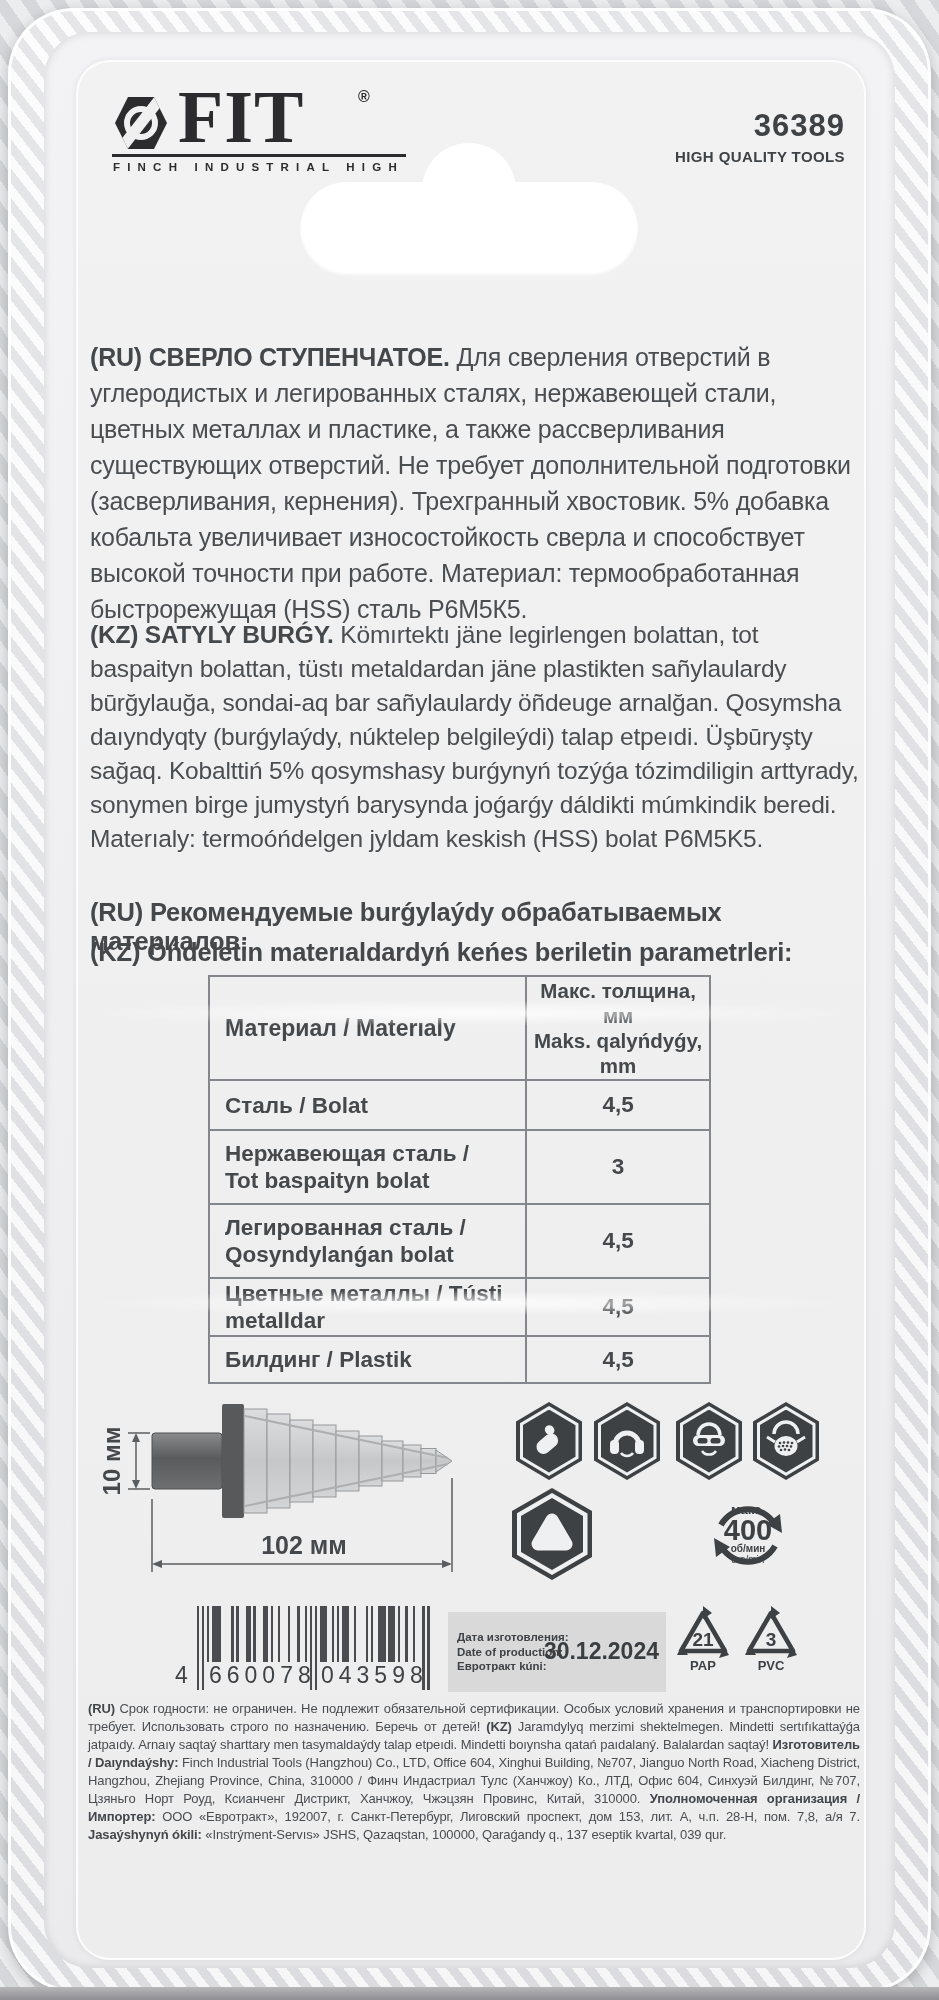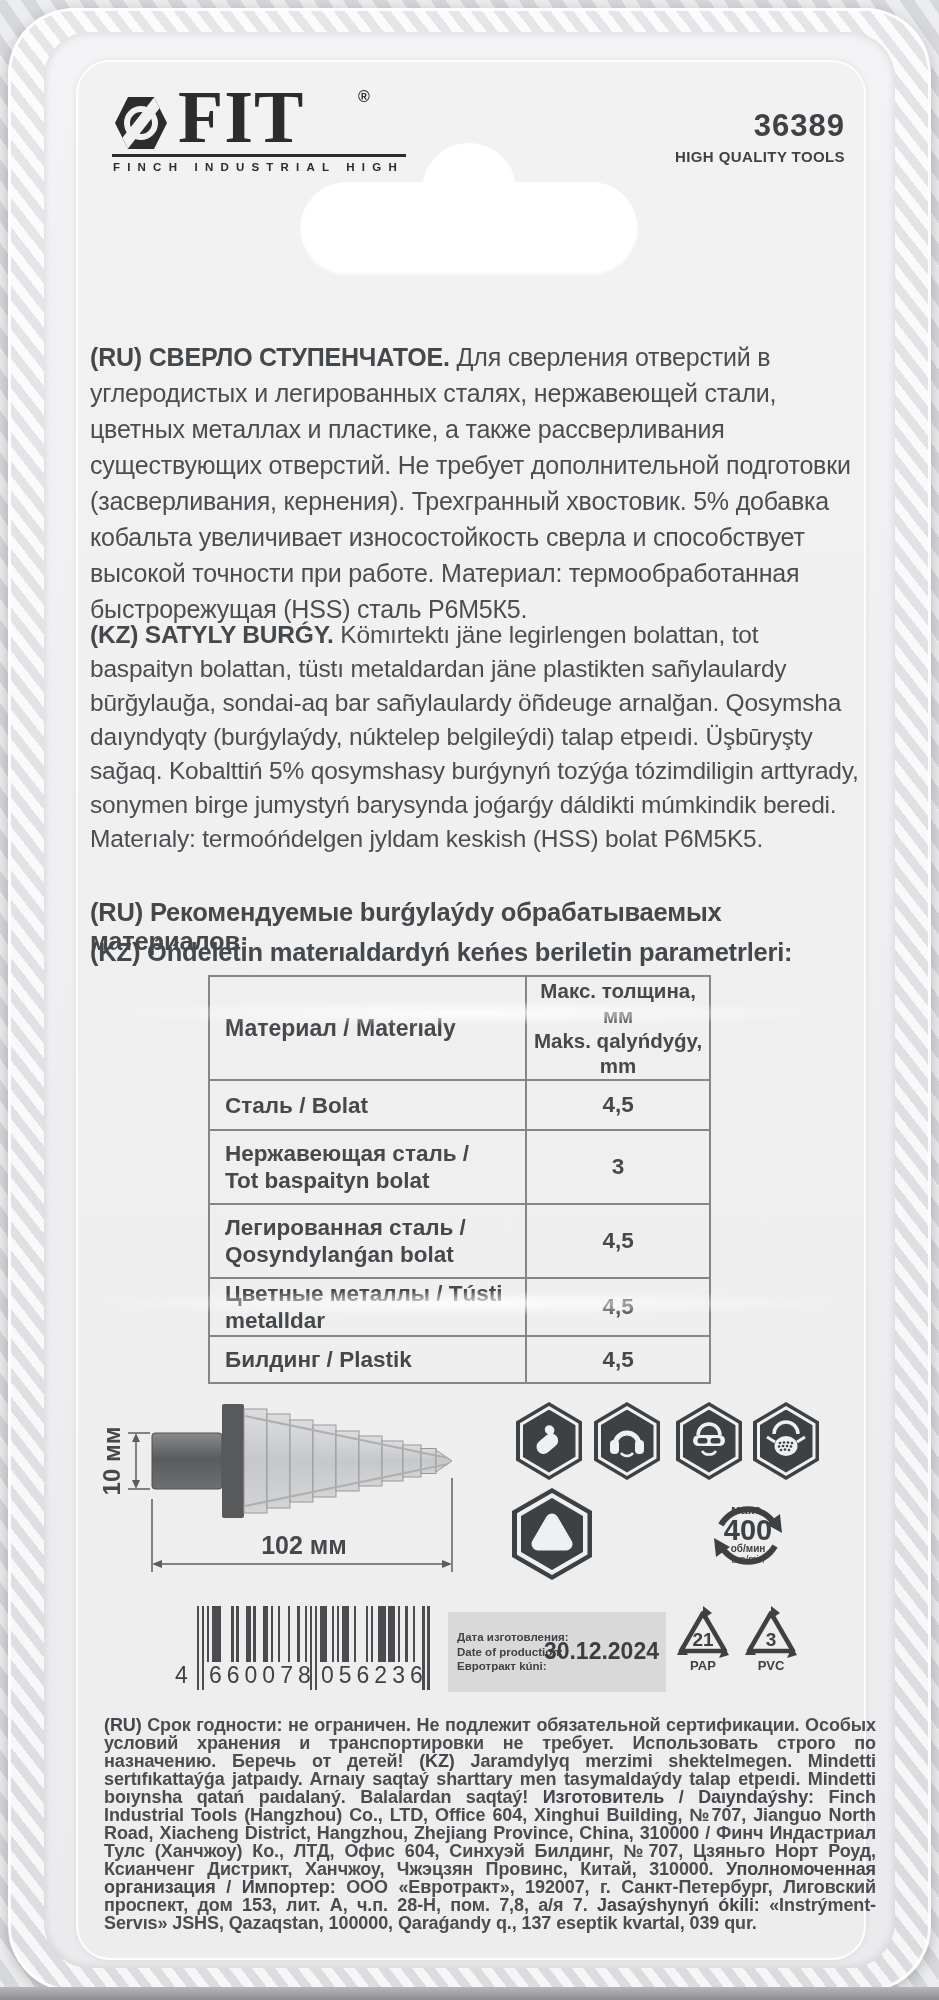--- a/index.html
+++ b/index.html
@@ -85,22 +85,22 @@
   .bc-g2{left:124px;top:56px;width:100px;text-align:center;letter-spacing:5px;}
 
   .datebox{position:absolute;left:448px;top:1612px;width:218px;height:80px;background:#d9d9da;}
   .datebox .labels{position:absolute;left:9px;top:18px;font-size:11.5px;font-weight:bold;line-height:14.5px;color:#3f4245;}
   .datebox .date{position:absolute;right:7px;top:26px;font-size:23px;font-weight:bold;color:#3b3e41;}
 
   .recycle{position:absolute;top:1604px;}
   #recycle-pap{left:672px;} #recycle-pvc{left:740px;}
 
   
-  .legal{position:absolute;left:88px;top:1700px;width:772px;font-size:18px;line-height:18px;
-    text-align:justify;color:#4a4d50;letter-spacing:-.1px;margin:16px;font-weight:bold;}
+  .legal{position:absolute;left:88px;top:1700px;width:772px;font-size:13px;line-height:18px;
+    text-align:justify;color:#4a4d50;letter-spacing:-.1px;margin:0;}
   .legal b{color:#43464a;}
 
   svg text{font-family:"Liberation Sans",sans-serif;}
 </style>
 </head>
 <body>
 
 <div class="page">
   <div class="rim"></div>
   <div class="rim-inner"></div>
@@ -335,21 +335,21 @@
         <div class="bar" style="left: 181.3px; width: 7.35px; height: 56px;"></div>
         <div class="bar" style="left: 191.1px; width: 7.35px; height: 56px;"></div>
         <div class="bar" style="left: 200.9px; width: 2.45px; height: 56px;"></div>
         <div class="bar" style="left: 208.25px; width: 2.45px; height: 56px;"></div>
         <div class="bar" style="left: 215.6px; width: 2.45px; height: 56px;"></div>
         <div class="bar" style="left: 225.4px; width: 2.45px; height: 84px;"></div>
         <div class="bar" style="left: 230.3px; width: 2.45px; height: 84px;"></div>
       </div>
     <div class="bc-digit bc-first">4</div>
     <div class="bc-digit bc-g1">660078</div>
-    <div class="bc-digit bc-g2">056236</div>
+    <div class="bc-digit bc-g2">043598</div>
   </div>
 
   <div class="datebox">
     <div class="labels">
       <div>Дата изготовления:</div>
       <div>Date of production:</div>
       <div>Евротракт kúni:</div>
     </div>
     <div class="date">30.12.2024</div>
   </div>

